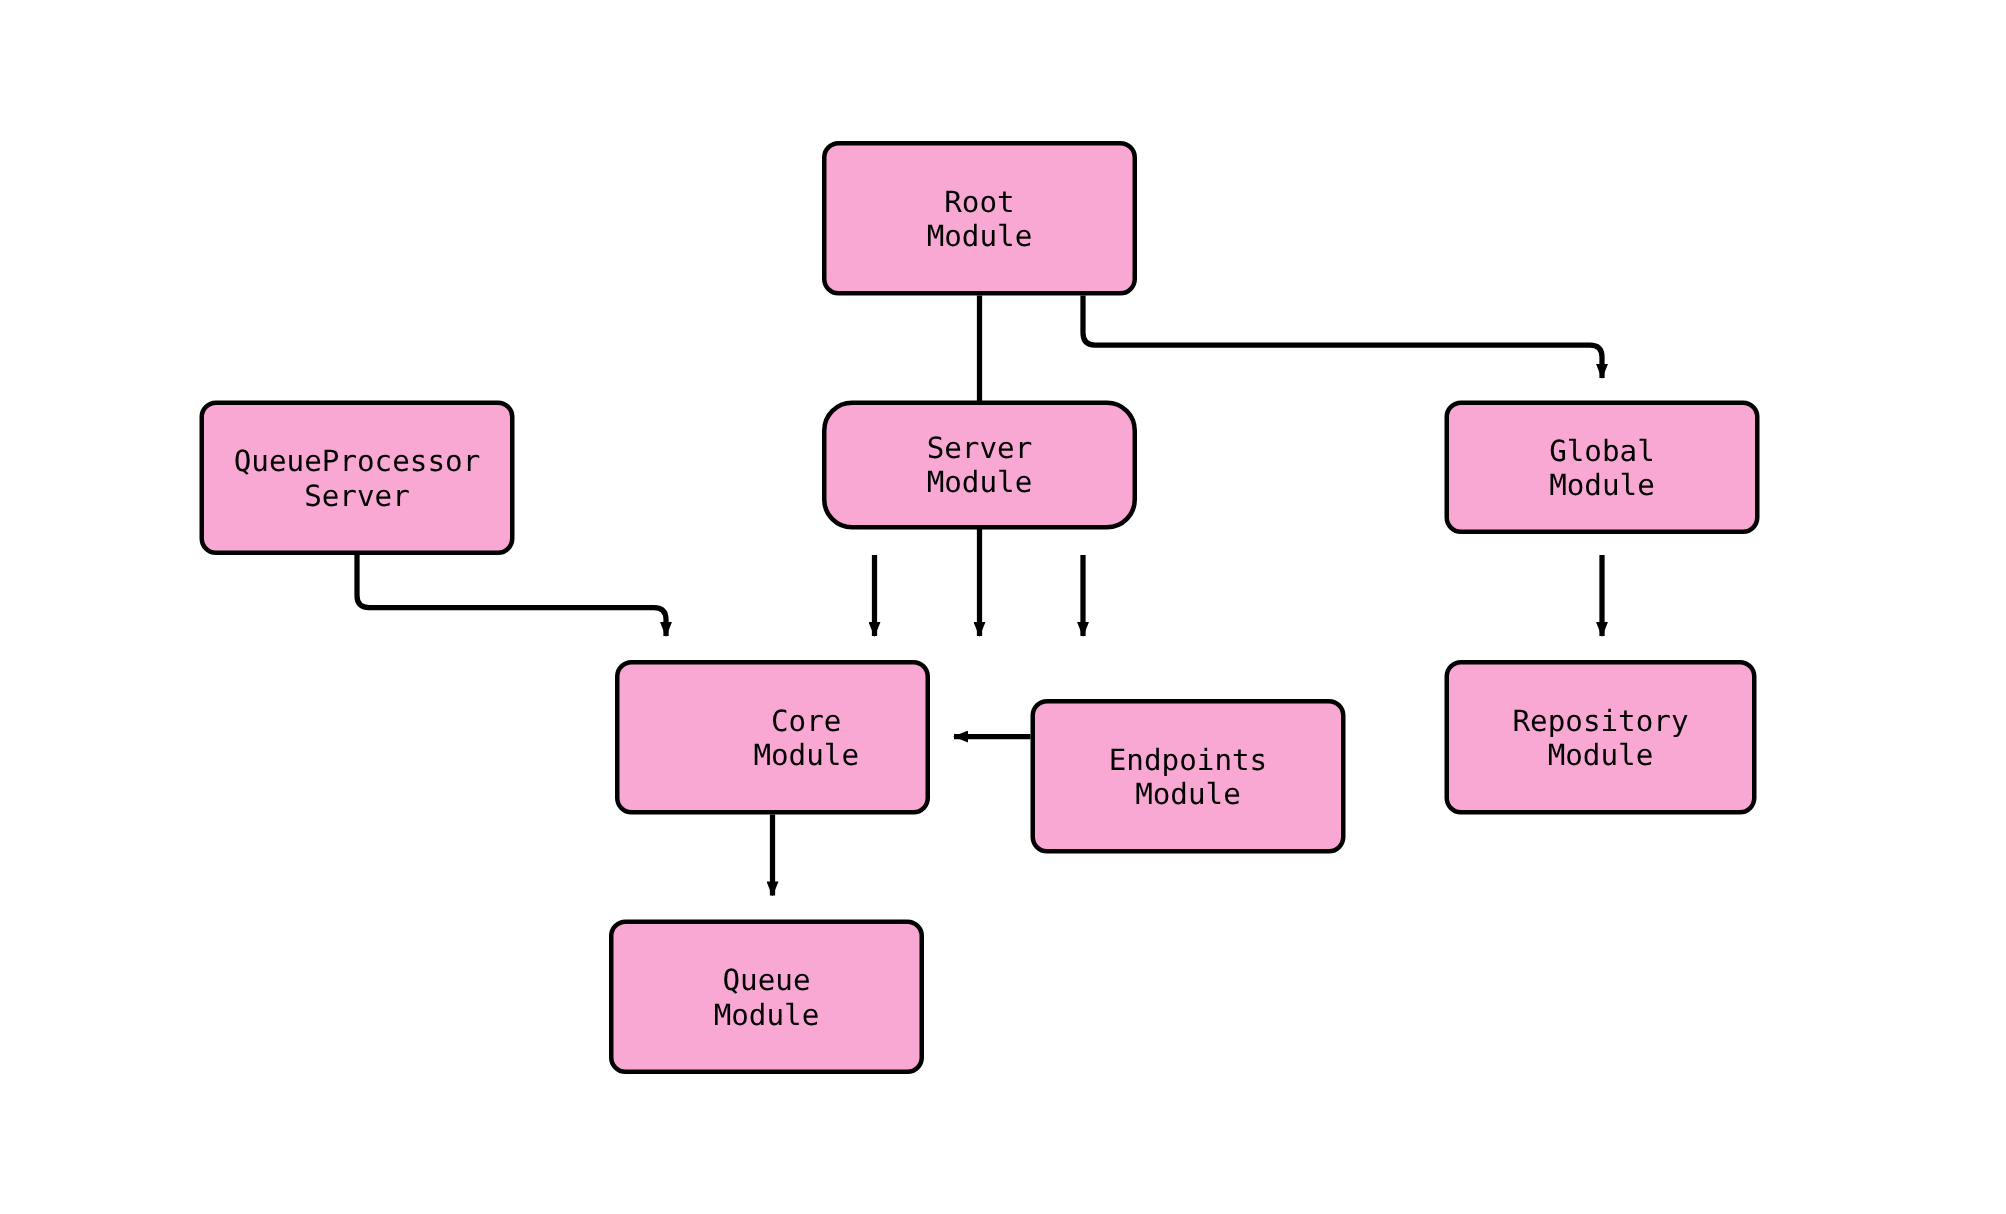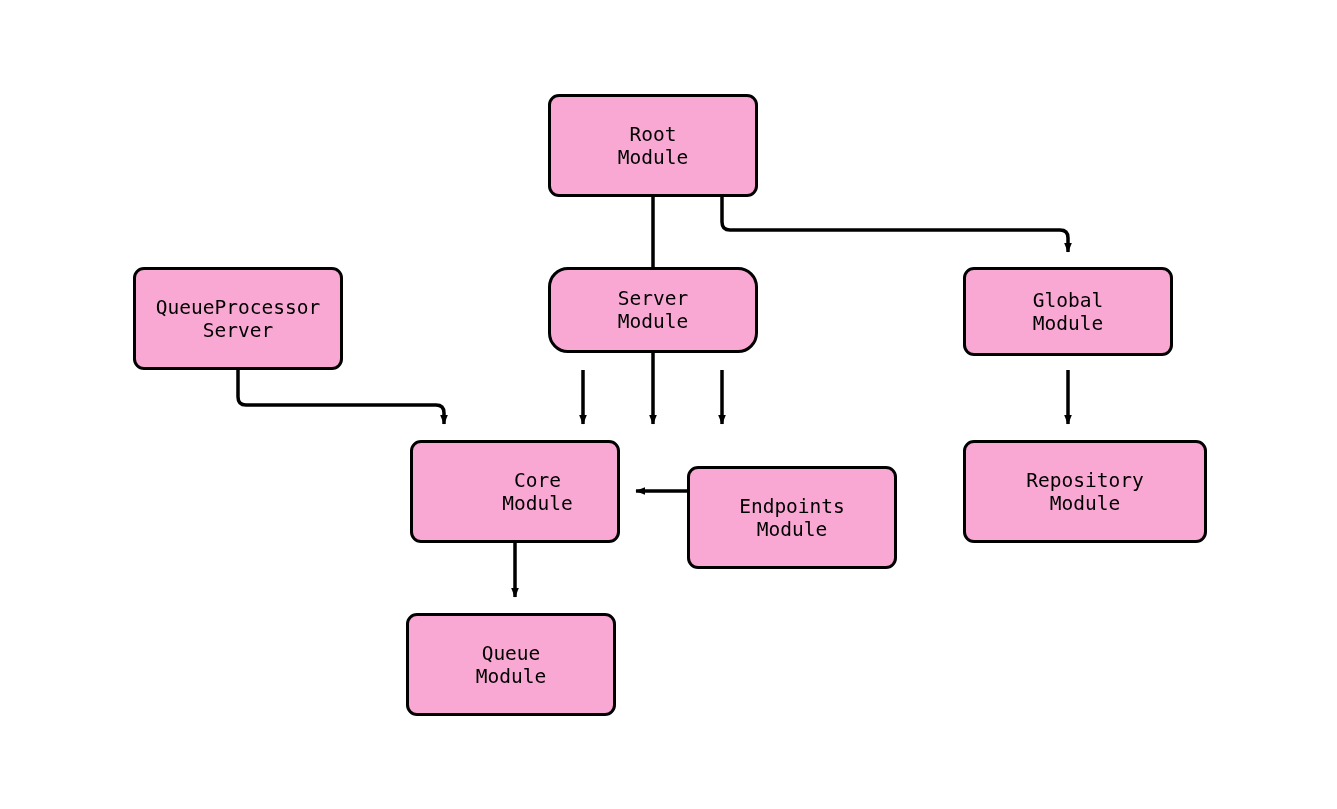--- a/index.html
+++ b/index.html
@@ -104,21 +104,21 @@
   <div class="node" style="left:410px; top:440px; width:210px; height:103px;padding-left:45px;">
     <div class="node-label">Core
 Module</div>
   </div>
 
   <div class="node" style="left:687px; top:440px; width:210px; height:103px;margin-top:26px;">
     <div class="node-label">Endpoints
 Module</div>
   </div>
 
-  <div class="node" style="left:963px; top:440px; width:244px; height:103px;">
+  <div class="node" style="left:963px; top:440px; width:208px; height:103px;">
     <div class="node-label">Repository
 Module</div>
   </div>
 
   <div class="node" style="left:406px; top:613px; width:210px; height:103px;">
     <div class="node-label">Queue
 Module</div>
   </div>
 
 </div>

